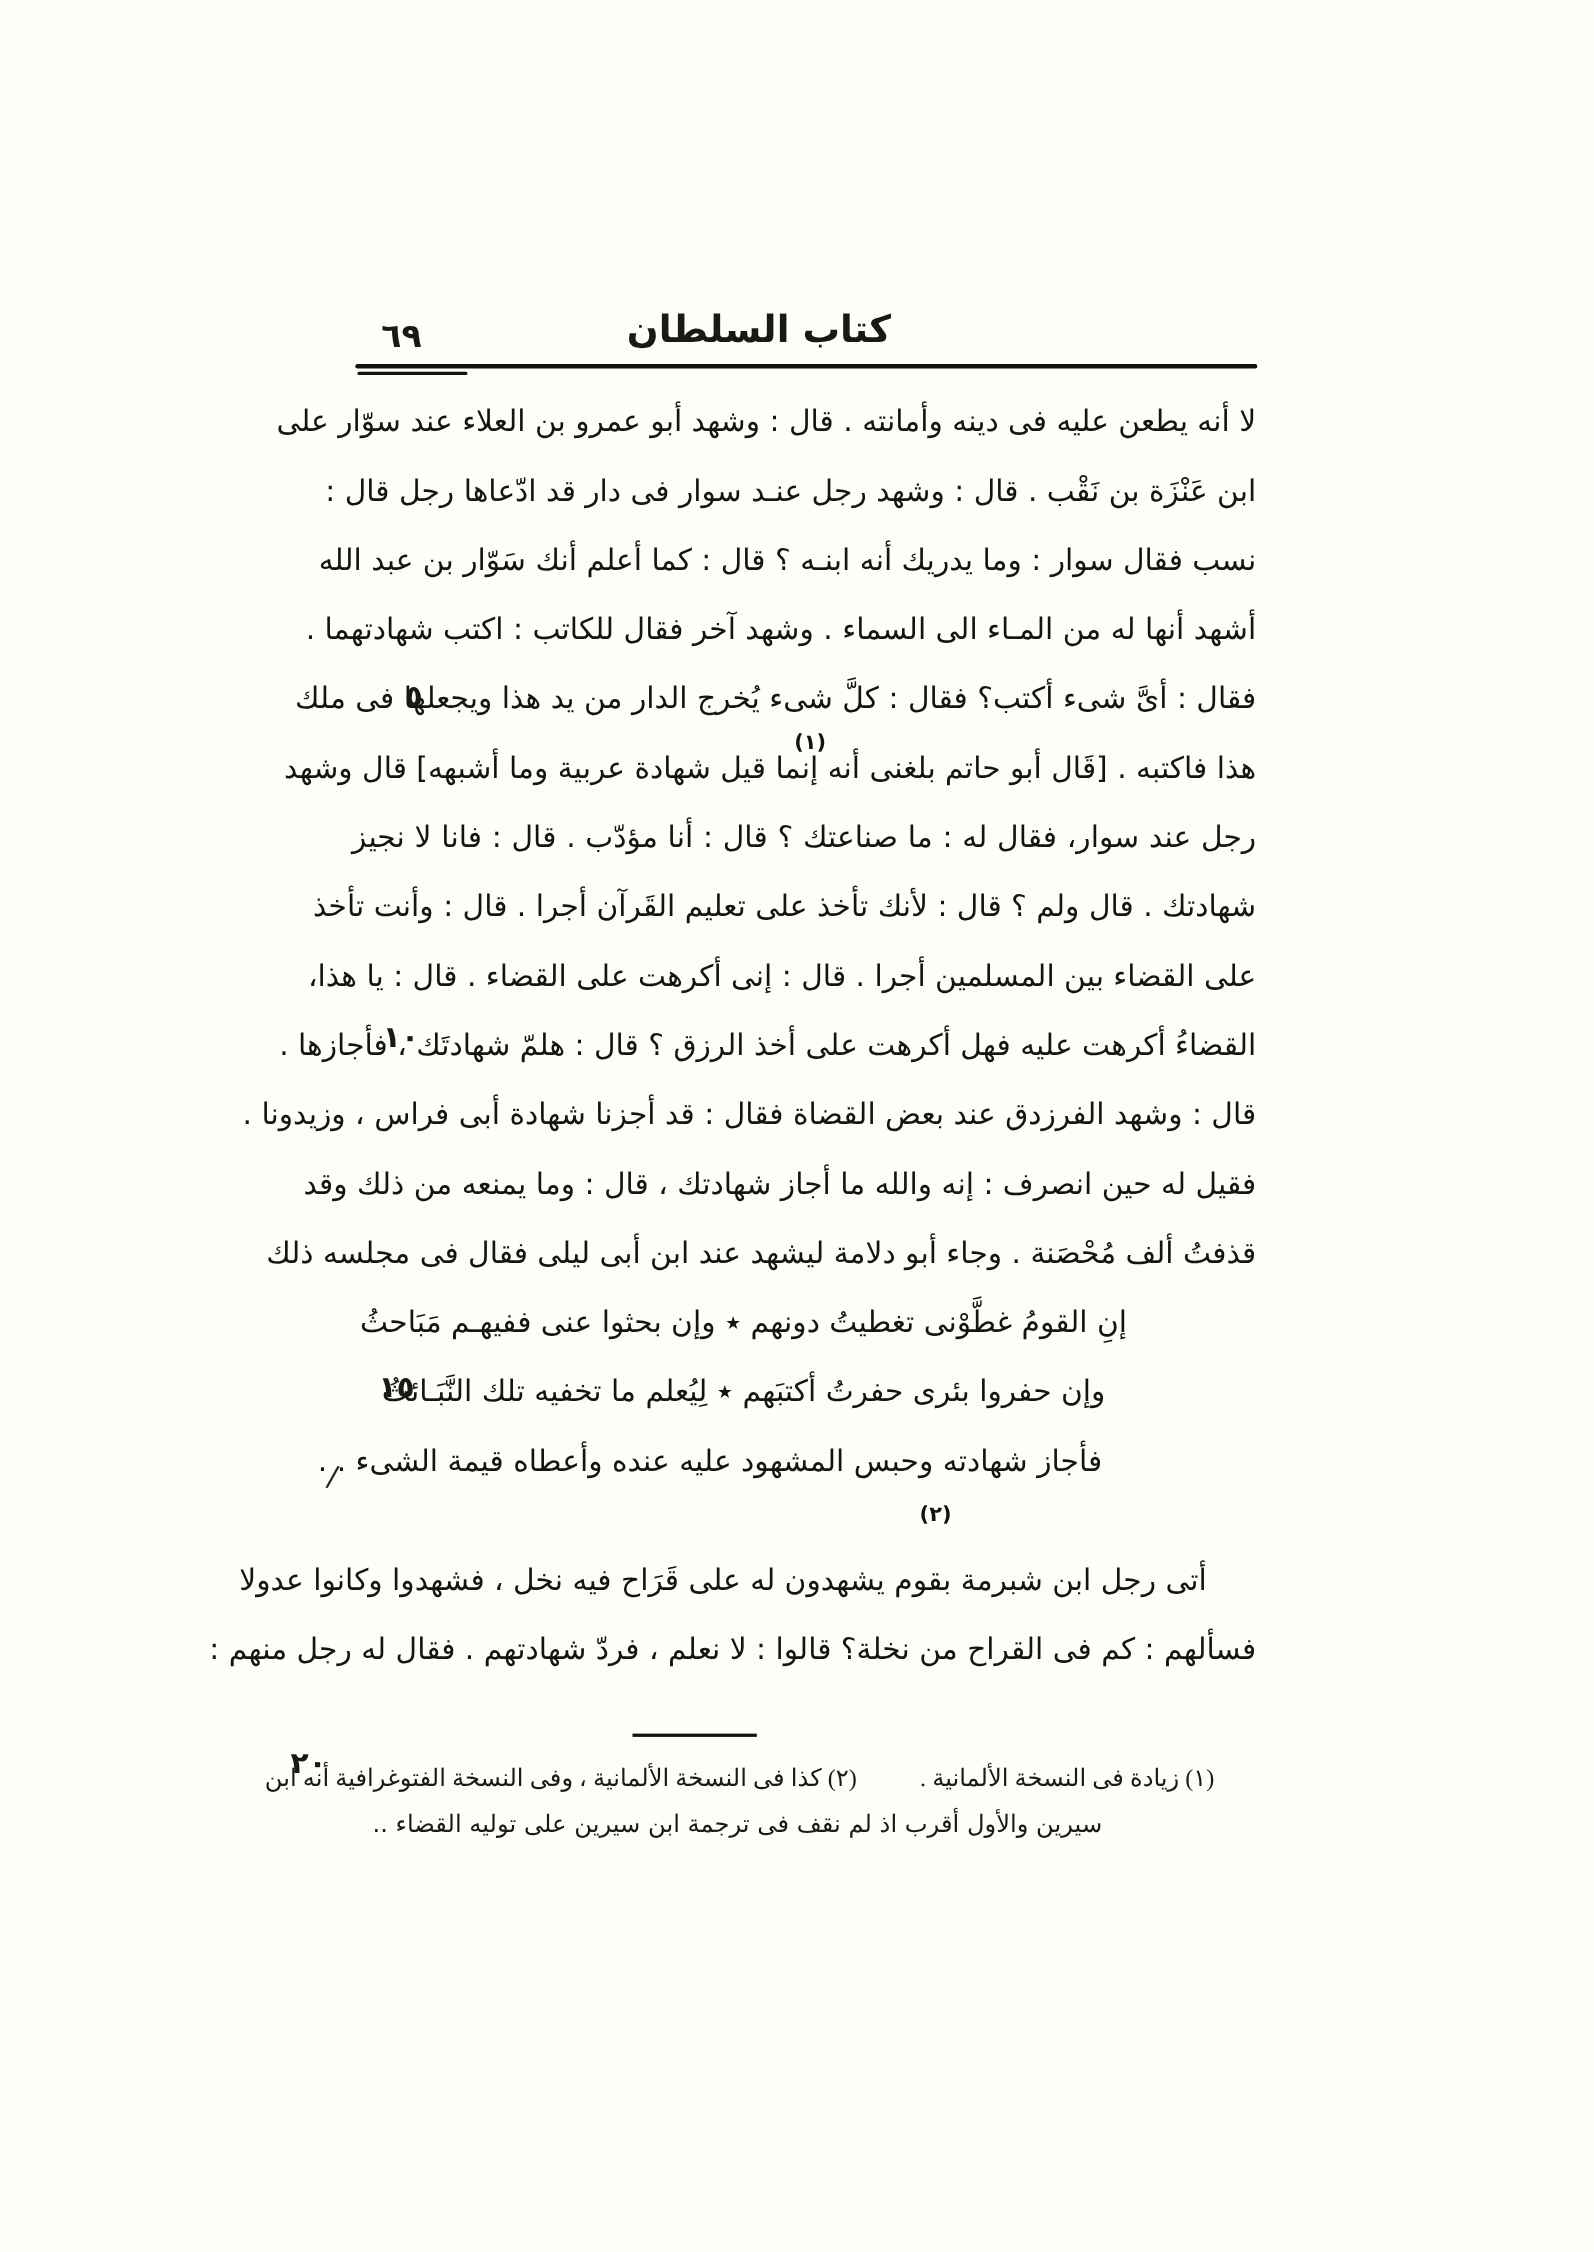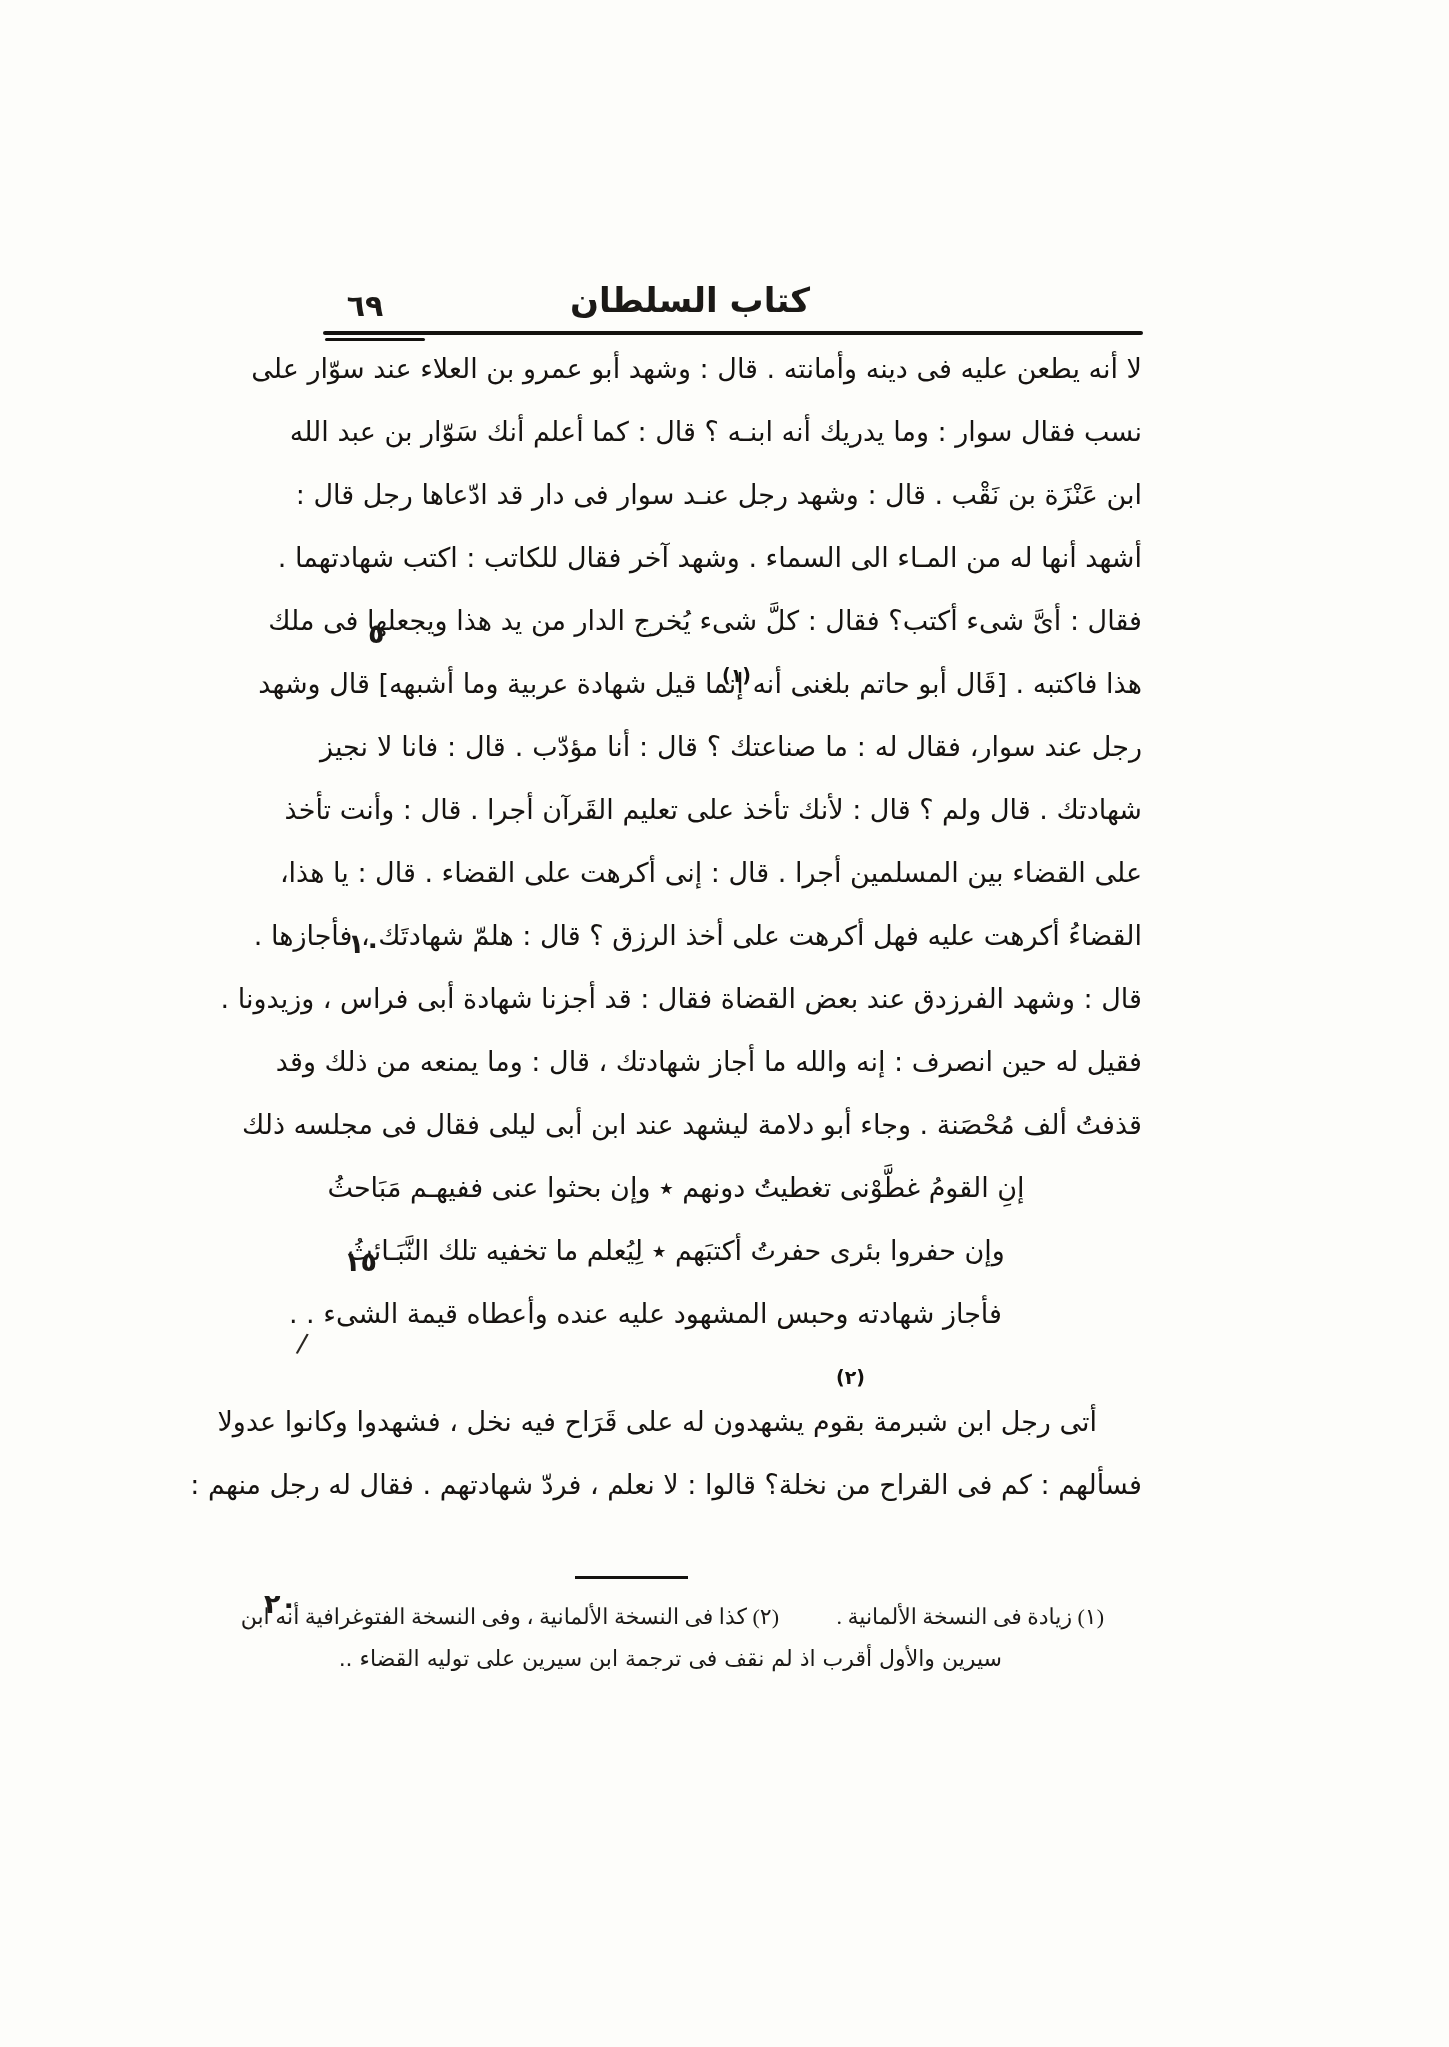--- a/index.html
+++ b/index.html
@@ -21,21 +21,21 @@
   .header-rule{
     position:absolute;left:323px;top:331px;width:820px;height:4px;
     background:#14120f;border-radius:2px;
   }
   .header-rule-flourish{
     position:absolute;left:325px;top:338px;width:100px;height:3px;
     background:#14120f;border-radius:2px;
   }
   
   .body-text{
-    position:absolute;left:320px;top:337px;width:822px;
+    position:absolute;left:320px;top:352px;width:822px;
     direction:rtl;font-size:27px;line-height:63px;color:#161310;
   }
   .line{
     height:63px;white-space:nowrap;
     text-align:justify;text-align-last:justify;
   }
   .line.verse{
     text-align:center;text-align-last:center;padding-left:0;padding-right:110px;
     white-space:nowrap;
   }
@@ -83,22 +83,22 @@
 
 <div class="page">
 
   <div class="page-number">٦٩</div>
   <div class="book-title">كتاب السلطان</div>
   <div class="header-rule"></div>
   <div class="header-rule-flourish"></div>
 
   <div class="body-text">
     <div class="line">لا أنه يطعن عليه فى دينه وأمانته . قال : وشهد أبو عمرو بن العلاء عند سوّار على</div>
+    <div class="line">ابن عَنْزَة بن نَقْب . قال : وشهد رجل عنـد سوار فى دار قد ادّعاها رجل قال :</div>
     <div class="line">نسب فقال سوار : وما يدريك أنه ابنـه ؟ قال : كما أعلم أنك سَوّار بن عبد الله</div>
-    <div class="line">ابن عَنْزَة بن نَقْب . قال : وشهد رجل عنـد سوار فى دار قد ادّعاها رجل قال :</div>
     <div class="line">أشهد أنها له من المـاء الى السماء . وشهد آخر فقال للكاتب : اكتب شهادتهما .</div>
     <div class="line">فقال : أىَّ شىء أكتب؟ فقال : كلَّ شىء يُخرج الدار من يد هذا ويجعلها فى ملك</div>
     <div class="line">هذا فاكتبه . [قَال أبو حاتم بلغنى أنه إنما قيل شهادة عربية وما أشبهه] قال وشهد</div>
     <div class="line">رجل عند سوار، فقال له : ما صناعتك ؟ قال : أنا مؤدّب . قال : فانا لا نجيز</div>
     <div class="line">شهادتك . قال ولم ؟ قال : لأنك تأخذ على تعليم القَرآن أجرا . قال : وأنت تأخذ</div>
     <div class="line">على القضاء بين المسلمين أجرا . قال : إنى أكرهت على القضاء . قال : يا هذا،</div>
     <div class="line">القضاءُ أكرهت عليه فهل أكرهت على أخذ الرزق ؟ قال : هلمّ شهادتَك ، فأجازها .</div>
     <div class="line">قال : وشهد الفرزدق عند بعض القضاة فقال : قد أجزنا شهادة أبى فراس ، وزيدونا .</div>
     <div class="line">فقيل له حين انصرف : إنه والله ما أجاز شهادتك ، قال : وما يمنعه من ذلك وقد</div>
     <div class="line">قذفتُ ألف مُحْصَنة . وجاء أبو دلامة ليشهد عند ابن أبى ليلى فقال فى مجلسه ذلك</div>

